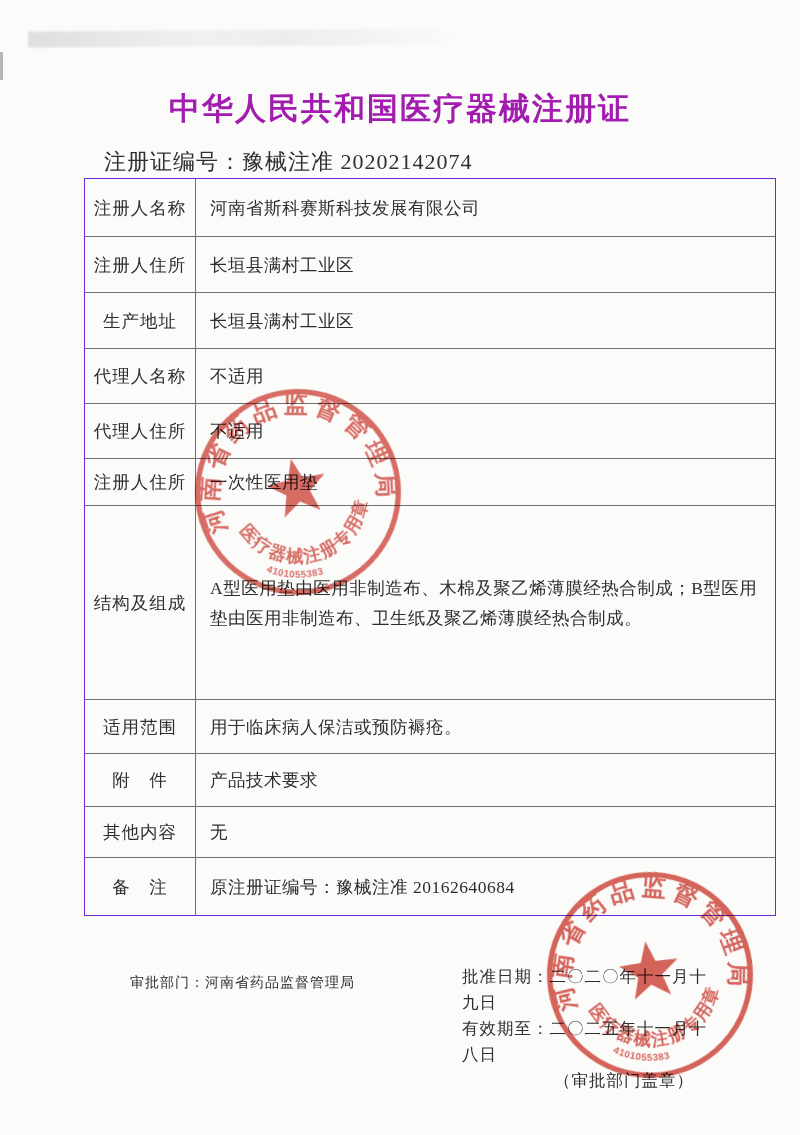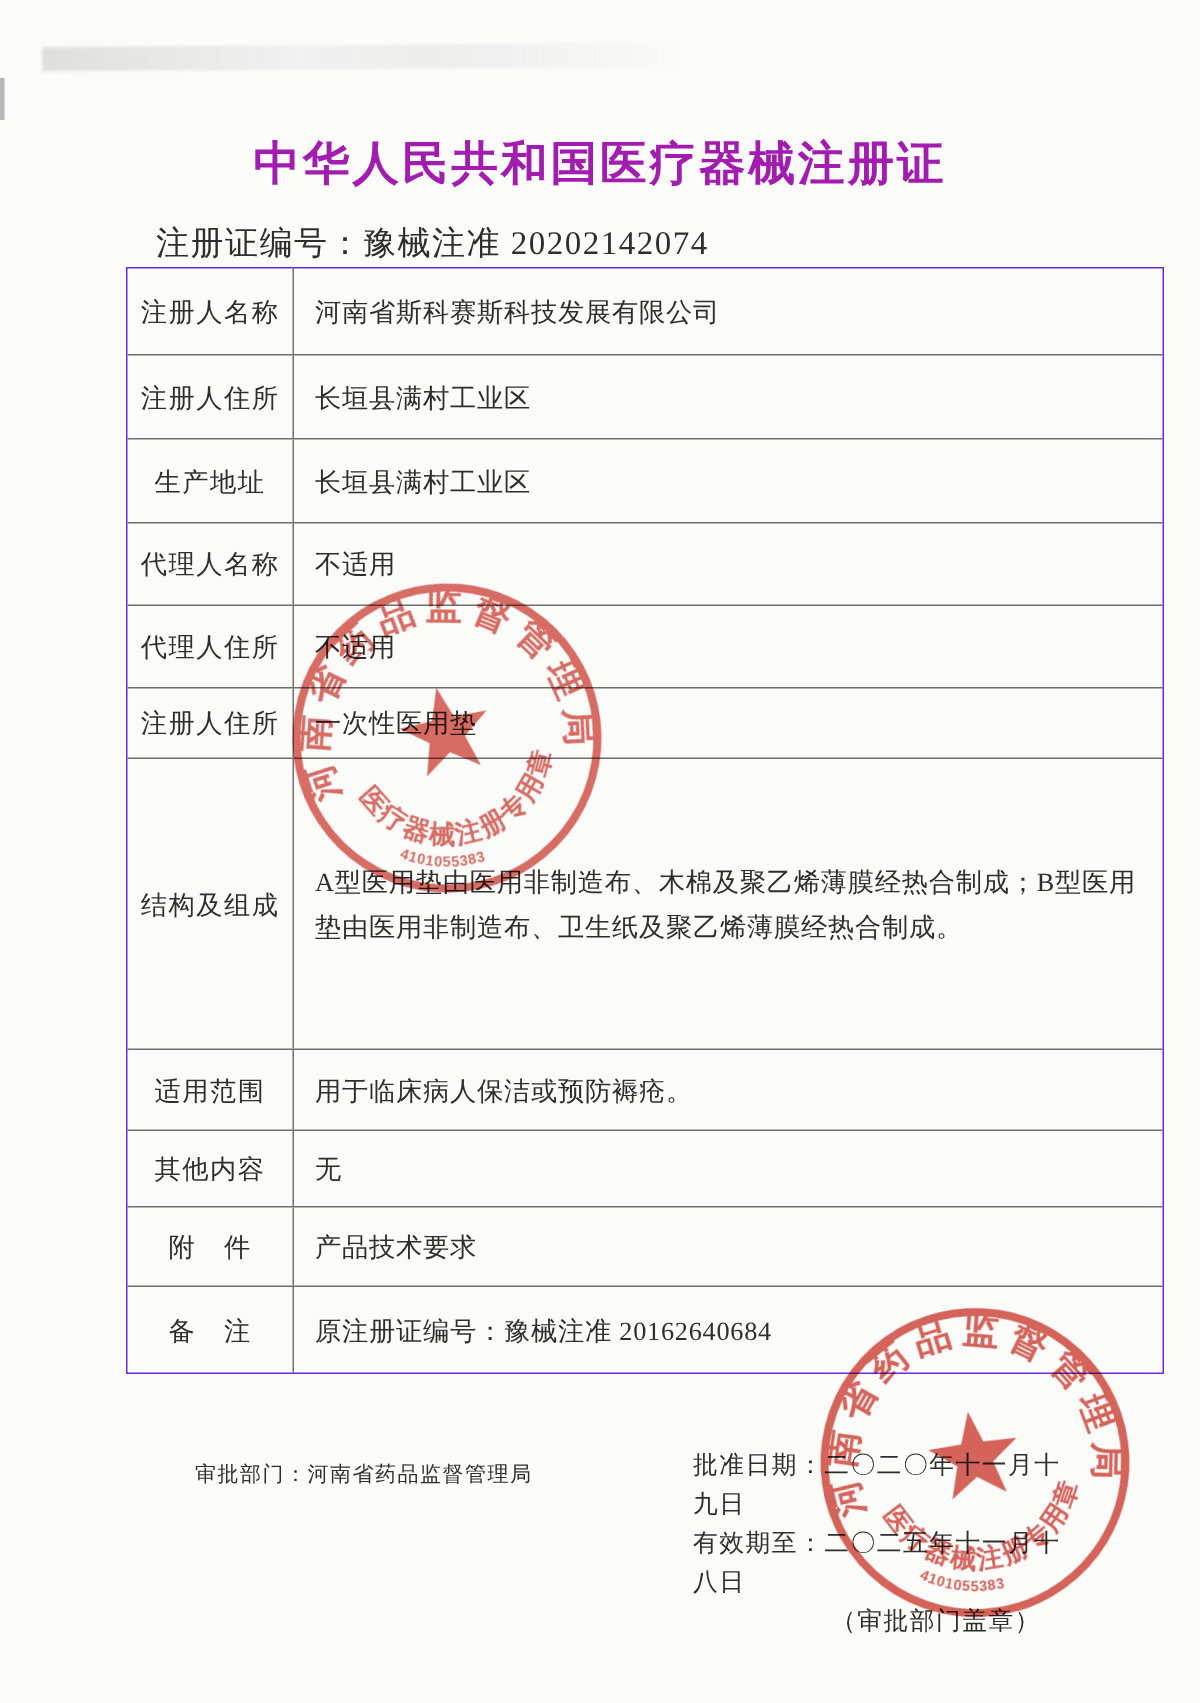--- a/index.html
+++ b/index.html
@@ -95,27 +95,27 @@
     <div class="tvalue">一次性医用垫</div>
   </div>
   <div class="trow" style="height:193px">
     <div class="tlabel">结构及组成</div>
     <div class="tvalue" style="align-items:center">A型医用垫由医用非制造布、木棉及聚乙烯薄膜经热合制成；B型医用垫由医用非制造布、卫生纸及聚乙烯薄膜经热合制成。</div>
   </div>
   <div class="trow" style="height:53px">
     <div class="tlabel">适用范围</div>
     <div class="tvalue">用于临床病人保洁或预防褥疮。</div>
   </div>
+  <div class="trow" style="height:52px">
+    <div class="tlabel">附　件</div>
+    <div class="tvalue">产品技术要求</div>
+  </div>
   <div class="trow" style="height:50px">
     <div class="tlabel">其他内容</div>
     <div class="tvalue">无</div>
-  </div>
-  <div class="trow" style="height:52px">
-    <div class="tlabel">附　件</div>
-    <div class="tvalue">产品技术要求</div>
   </div>
   <div class="trow" style="height:57px">
     <div class="tlabel">备　注</div>
     <div class="tvalue">原注册证编号：豫械注准 20162640684</div>
   </div>
 </div>
 
 <div class="footer-left">审批部门：河南省药品监督管理局</div>
 
 <div class="footer-right">

